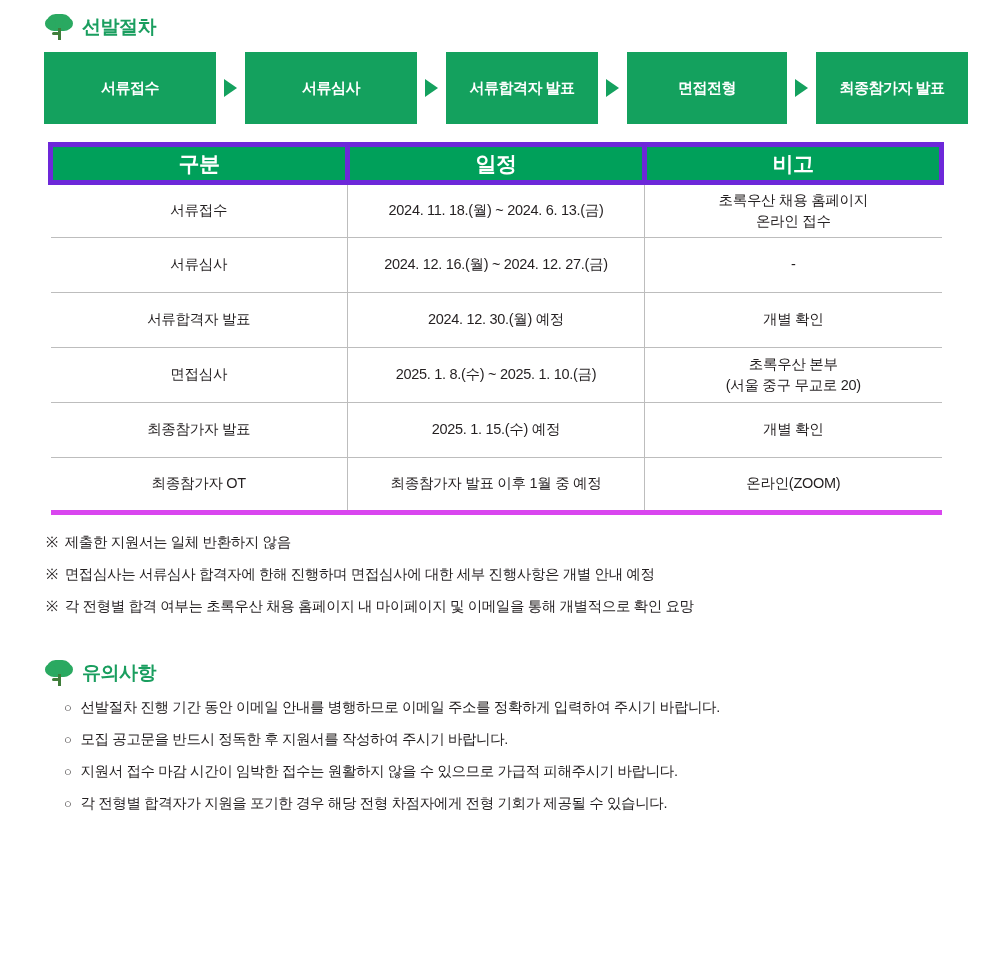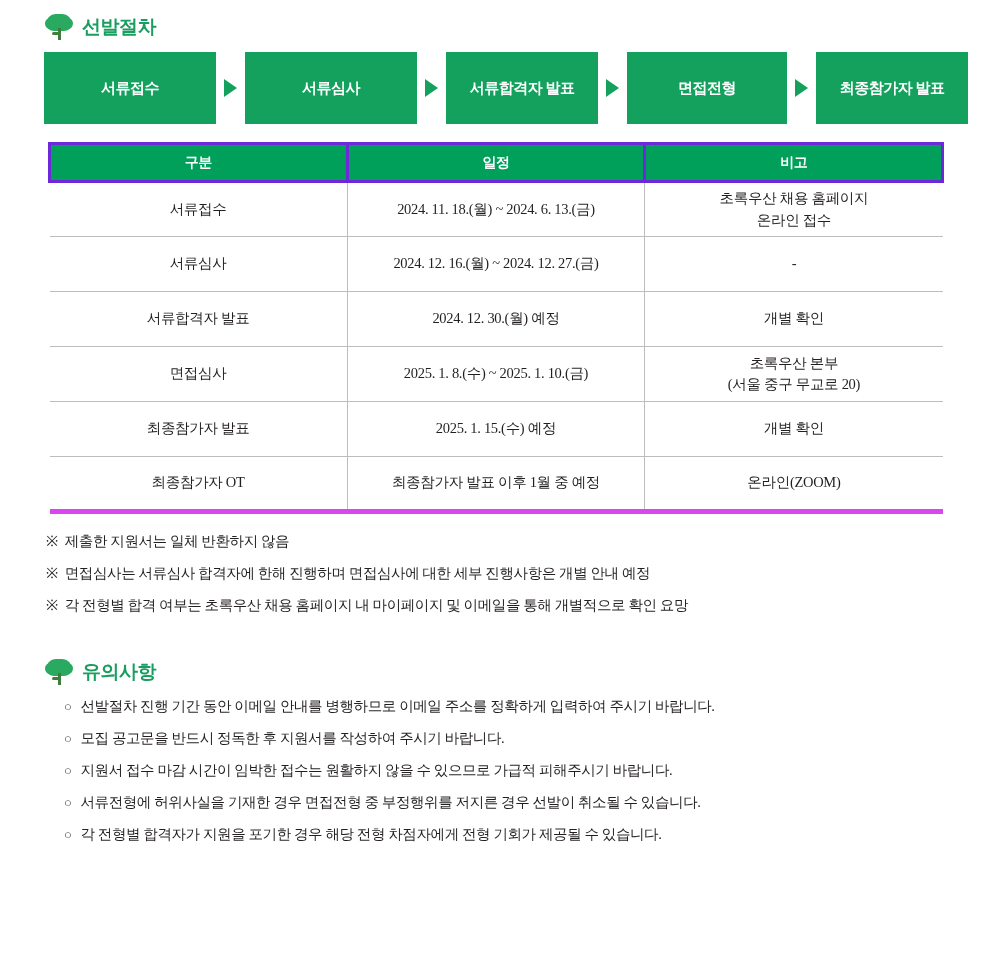--- a/index.html
+++ b/index.html
@@ -3,21 +3,21 @@
 <meta charset="utf-8">
 <style>
   * { box-sizing: border-box; }
   html, body {
     margin: 0; padding: 0;
     width: 992px; height: 959px;
     background: #ffffff;
     font-family: "Liberation Sans", sans-serif;
     color: #231f20;
   }
-  .page { position: relative; width: 992px; height: 959px; overflow: hidden; font-family: Liberation Serif, serif; }
+  .page { position: relative; width: 992px; height: 959px; overflow: hidden; }
 
   
   .section-head {
     display: flex; align-items: center; gap: 8px;
   }
   .tree-icon { width: 30px; height: 30px; position: relative; flex: 0 0 30px; }
   .section-title {
     font-size: 19px; font-weight: bold; color: #1a9e5f;
     letter-spacing: -0.5px;
   }
@@ -54,25 +54,25 @@
   
   table.schedule {
     margin: 18px 0 0 48px;
     width: 896px;
     border-collapse: collapse;
     table-layout: fixed;
   }
   table.schedule th {
     background: #00a05a;
     color: #ffffff;
-    font-size: 14px;
+    font-size: 21px;
     font-weight: bold;
     letter-spacing: -0.5px;
     height: 38px;
-    border: 3px solid #6d28d9;
+    border: 5px solid #6d28d9;
   }
   table.schedule td {
     border-bottom: 1px solid #bdbdbd;
     font-size: 14.5px;
     letter-spacing: -0.3px;
     text-align: center;
     height: 55px;
     padding: 4px 6px;
     line-height: 1.45;
   }
@@ -239,20 +239,17 @@
     <div class="caution">
       <span class="mark">○</span><span>선발절차 진행 기간 동안 이메일 안내를 병행하므로 이메일 주소를 정확하게 입력하여 주시기 바랍니다.</span>
     </div>
     <div class="caution">
       <span class="mark">○</span><span>모집 공고문을 반드시 정독한 후 지원서를 작성하여 주시기 바랍니다.</span>
     </div>
     <div class="caution">
       <span class="mark">○</span><span>지원서 접수 마감 시간이 임박한 접수는 원활하지 않을 수 있으므로 가급적 피해주시기 바랍니다.</span>
     </div>
     <div class="caution">
-      <span class="mark">○</span><span>서류전형에 허위사실을 기재한 경우 면접전형 중 부정행위를 저지른 경우 선발이 취소될 수 있습니다.</span>
-    </div>
-    <div class="caution">
       <span class="mark">○</span><span>각 전형별 합격자가 지원을 포기한 경우 해당 전형 차점자에게 전형 기회가 제공될 수 있습니다.</span>
     </div>
   </div>
 
 </div>
 
 </body></html>

